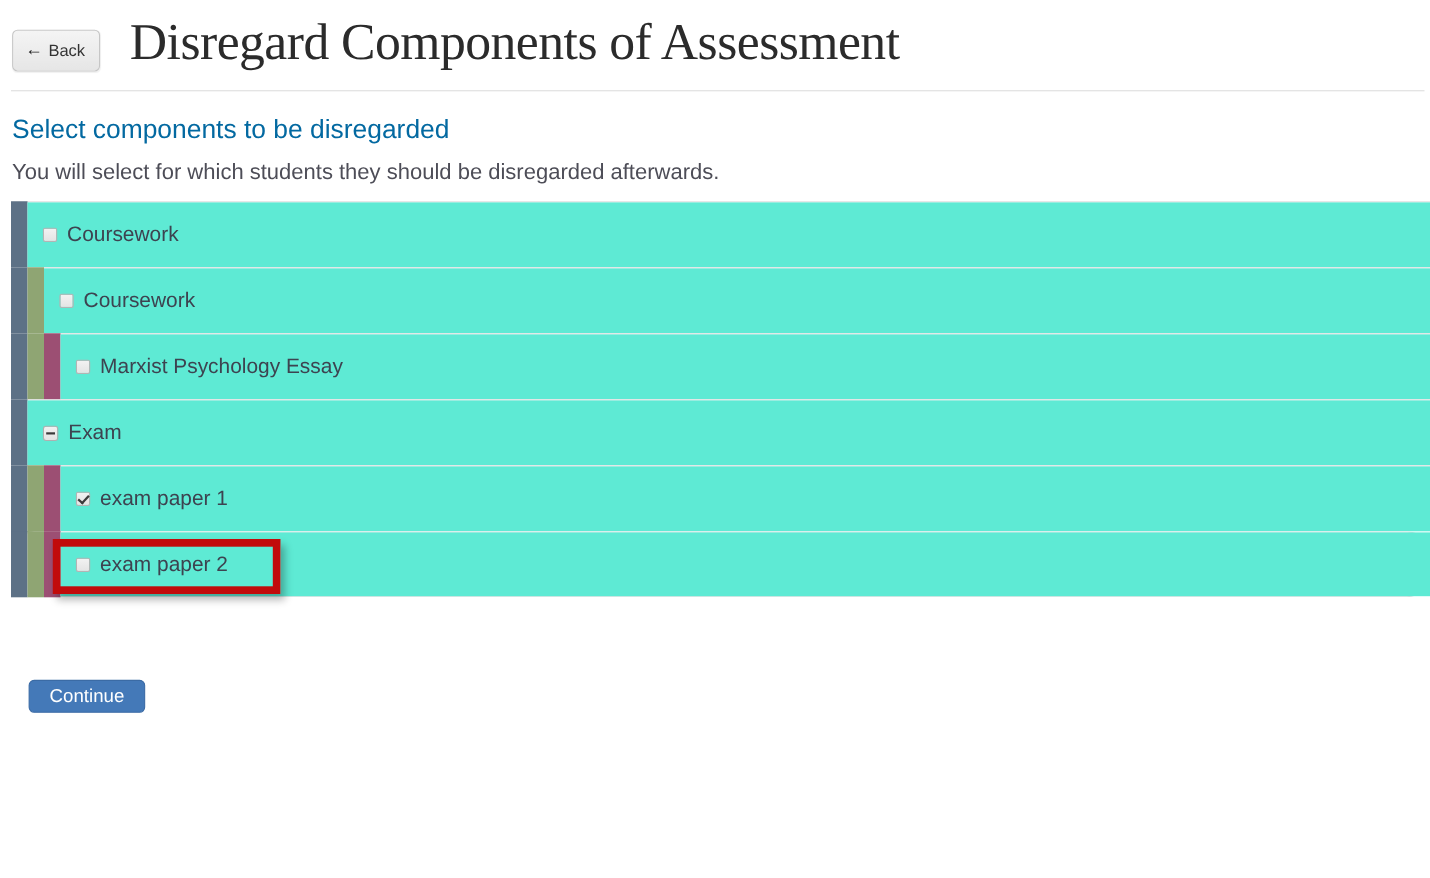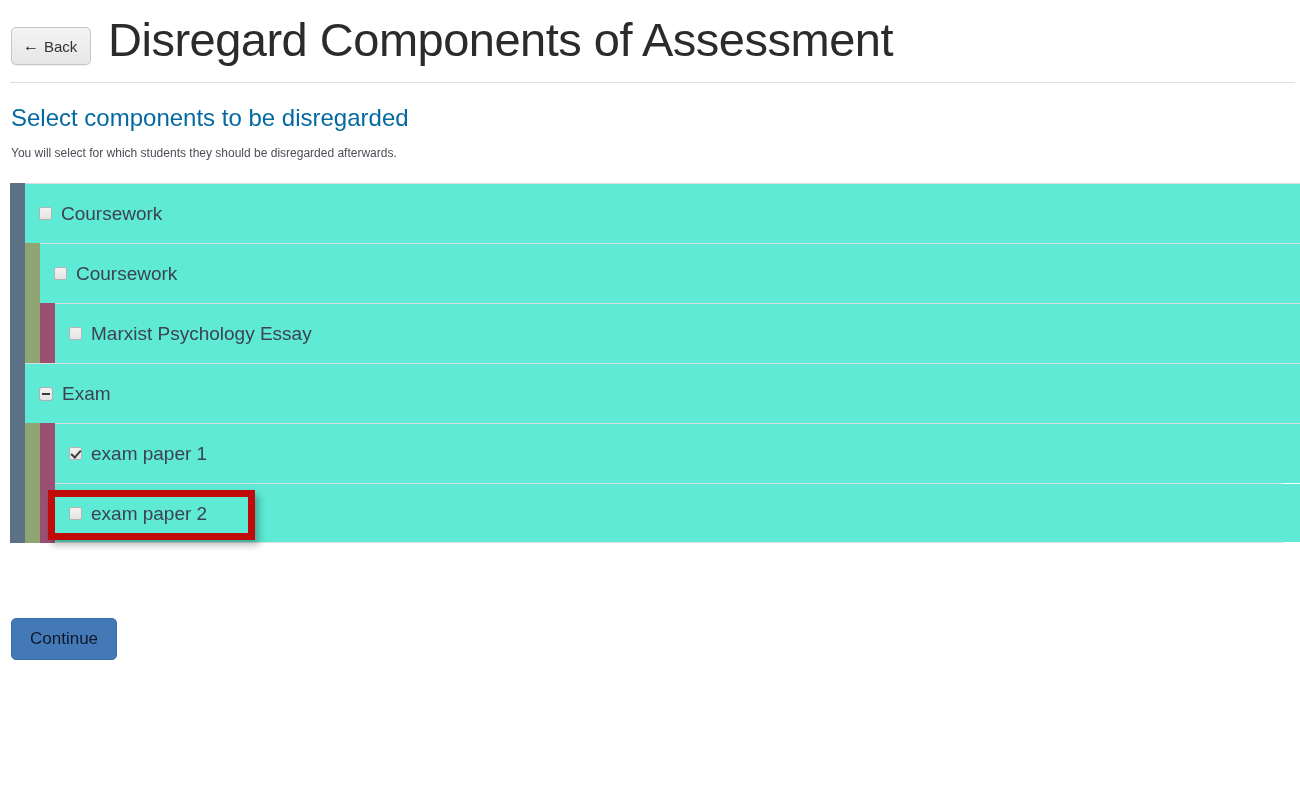--- a/index.html
+++ b/index.html
@@ -45,28 +45,29 @@
     font-family: "Liberation Sans", sans-serif;
   }
   .back-arrow {
     font-size: 16px;
     line-height: 1;
     color: #222222;
     display: inline-block;
   }
   .page-title {
     position: absolute;
-    left: 108px;
+    left: 118px;
     top: 12px;
     margin: 0;
     font-size: 47px;
     font-weight: 400;
     letter-spacing: -0.5px;
     color: #2b2b2b;
     white-space: nowrap;
+    font-family: Liberation Serif, serif;
   }
   .header-rule {
     position: absolute;
     left: 10px;
     top: 82px;
     width: 1285px;
     height: 1px;
     background: #dedede;
   }
 
@@ -79,21 +80,21 @@
     font-size: 24px;
     font-weight: 400;
     color: #0369a1;
     white-space: nowrap;
   }
   .section-subtext {
     position: absolute;
     left: 11px;
     top: 146px;
     margin: 0;
-    font-size: 12px;
+    font-size: 20px;
     font-weight: 400;
     color: #4d4d57;
     white-space: nowrap;
   }
 
   
   .tree {
     position: absolute;
     left: 10px;
     top: 183px;
@@ -201,31 +202,31 @@
     border: 7px solid #c10b0b;
     box-sizing: border-box;
     pointer-events: none;
     box-shadow: 4px 5px 7px rgba(0,0,0,0.28);
     z-index: 40;
   }
 
   
   .continue-button {
     position: absolute;
-    left: 11px;
+    left: 26px;
     top: 618px;
-    height: 42px;
+    height: 30px;
     padding: 0 18px;
     display: flex;
     align-items: center;
     justify-content: center;
     background: #4479b8;
     border: 1px solid #3b6ba5;
     border-radius: 5px;
-    color: #0f172a;
+    color: #ffffff;
     font-size: 17px;
     font-family: "Liberation Sans", sans-serif;
     cursor: pointer;
   }
 </style>
 </head>
 <body>
 
 <div class="page-header">
   <button class="back-button">

